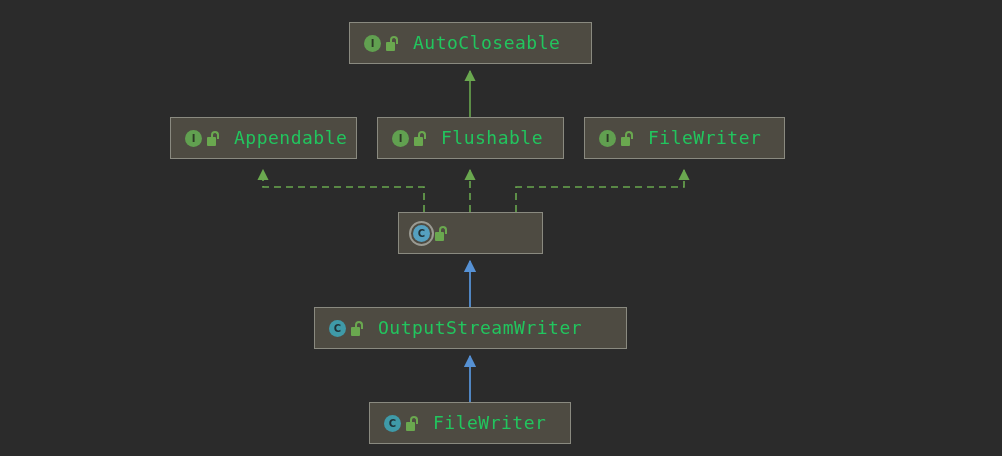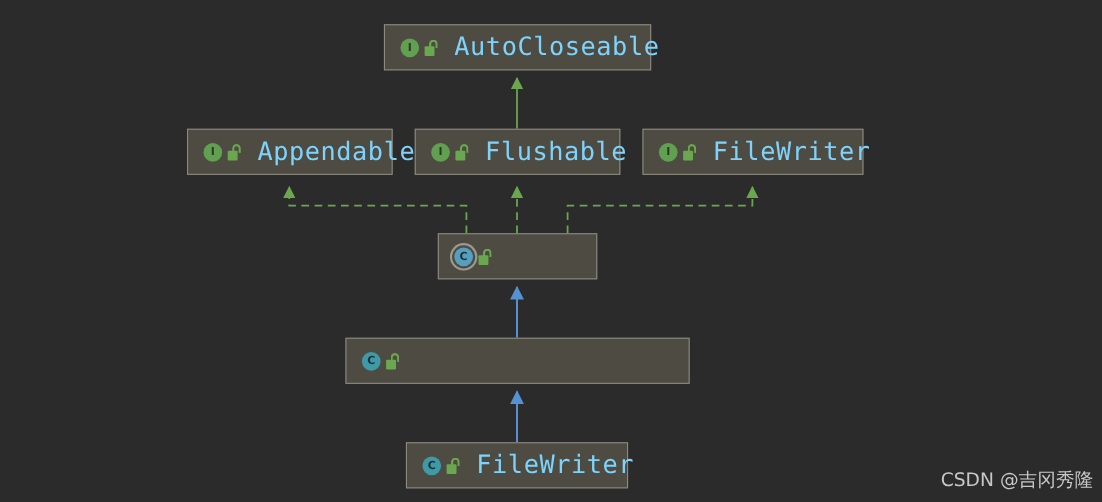--- a/index.html
+++ b/index.html
@@ -32,22 +32,22 @@
     box-sizing: border-box;
     background: #4e4b42;
     border: 1px solid #8a8a80;
     display: flex;
     align-items: center;
     height: 42px;
     padding: 0 14px;
     z-index: 2;
   }
   .node-label {
-    color: #7dd3fc;
-    font-size: 23px;
+    color: #22c55e;
+    font-size: 18px;
     line-height: 1;
     letter-spacing: 0.5px;
     white-space: nowrap;
     font-family: "DejaVu Sans Mono", "Liberation Mono", monospace;
   }
 
   .icons {
     display: flex;
     align-items: center;
     margin-right: 14px;
@@ -206,28 +206,28 @@
   </div>
 
   <div class="node" id="node-outputstreamwriter" style="left: 314px; top: 307px; width: 313px;">
     <span class="icons">
       <span class="kind-icon kind-class">C</span>
       <span class="lock-icon">
         <span class="shackle"></span>
           <span class="body"></span>
       </span>
     </span>
+    <span class="node-label">OutputStreamWriter</span>
   </div>
 
   <div class="node" id="node-filewriter" style="left: 369px; top: 402px; width: 202px;">
     <span class="icons">
       <span class="kind-icon kind-class">C</span>
       <span class="lock-icon">
         <span class="shackle"></span>
           <span class="body"></span>
       </span>
     </span>
     <span class="node-label">FileWriter</span>
   </div>
 
-  <div id="watermark">CSDN @吉冈秀隆</div>
 
 </div>
 
 </body></html>

